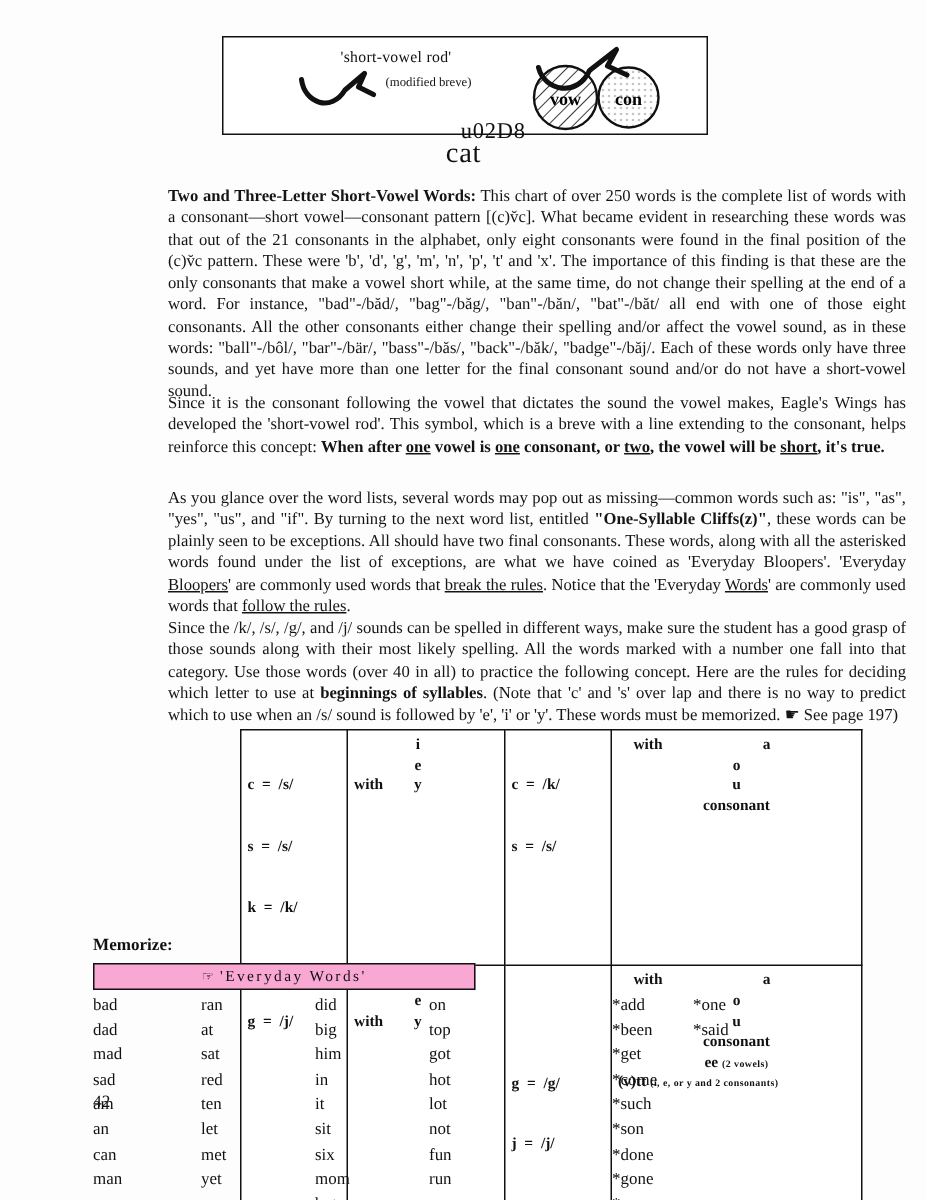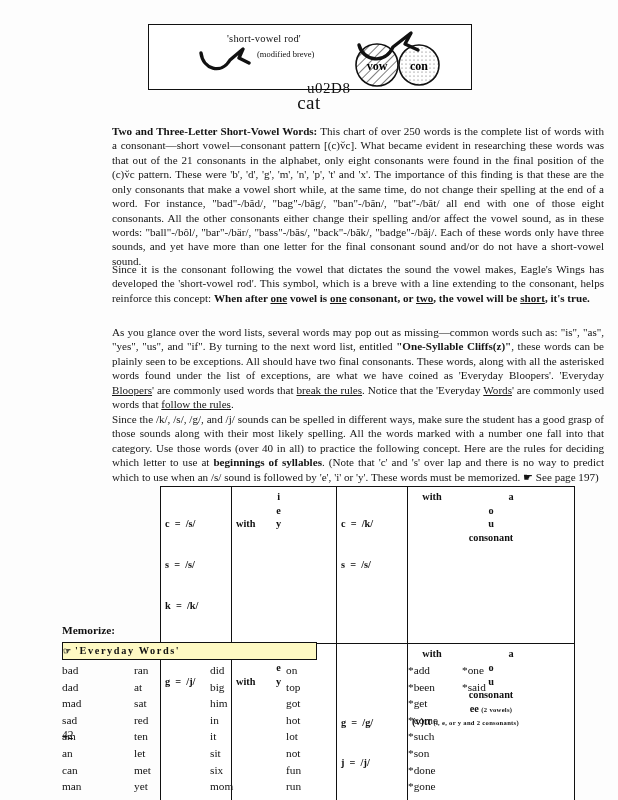--- a/index.html
+++ b/index.html
@@ -141,25 +141,25 @@
     left: 62px;
     top: 624px;
     font-size: 11.4px;
     font-weight: 700;
   }
   .list-header {
     position: absolute;
     border: 1.5px solid #111;
     height: 16px;
     line-height: 16px;
-    text-align: left;
+    text-align: center;
     font-size: 10.3px;
-    font-weight: 700;
+    font-weight: 400;
     letter-spacing: 1.6px;
-    background: #fef9c3;
+    background: #f9a8d4;
   }
   .hdr-words {
     left: 62px;
     top: 642px;
     width: 253px;
   }
   .hdr-bloopers {
     left: 388px;
     top: 642px;
     width: 180px;

